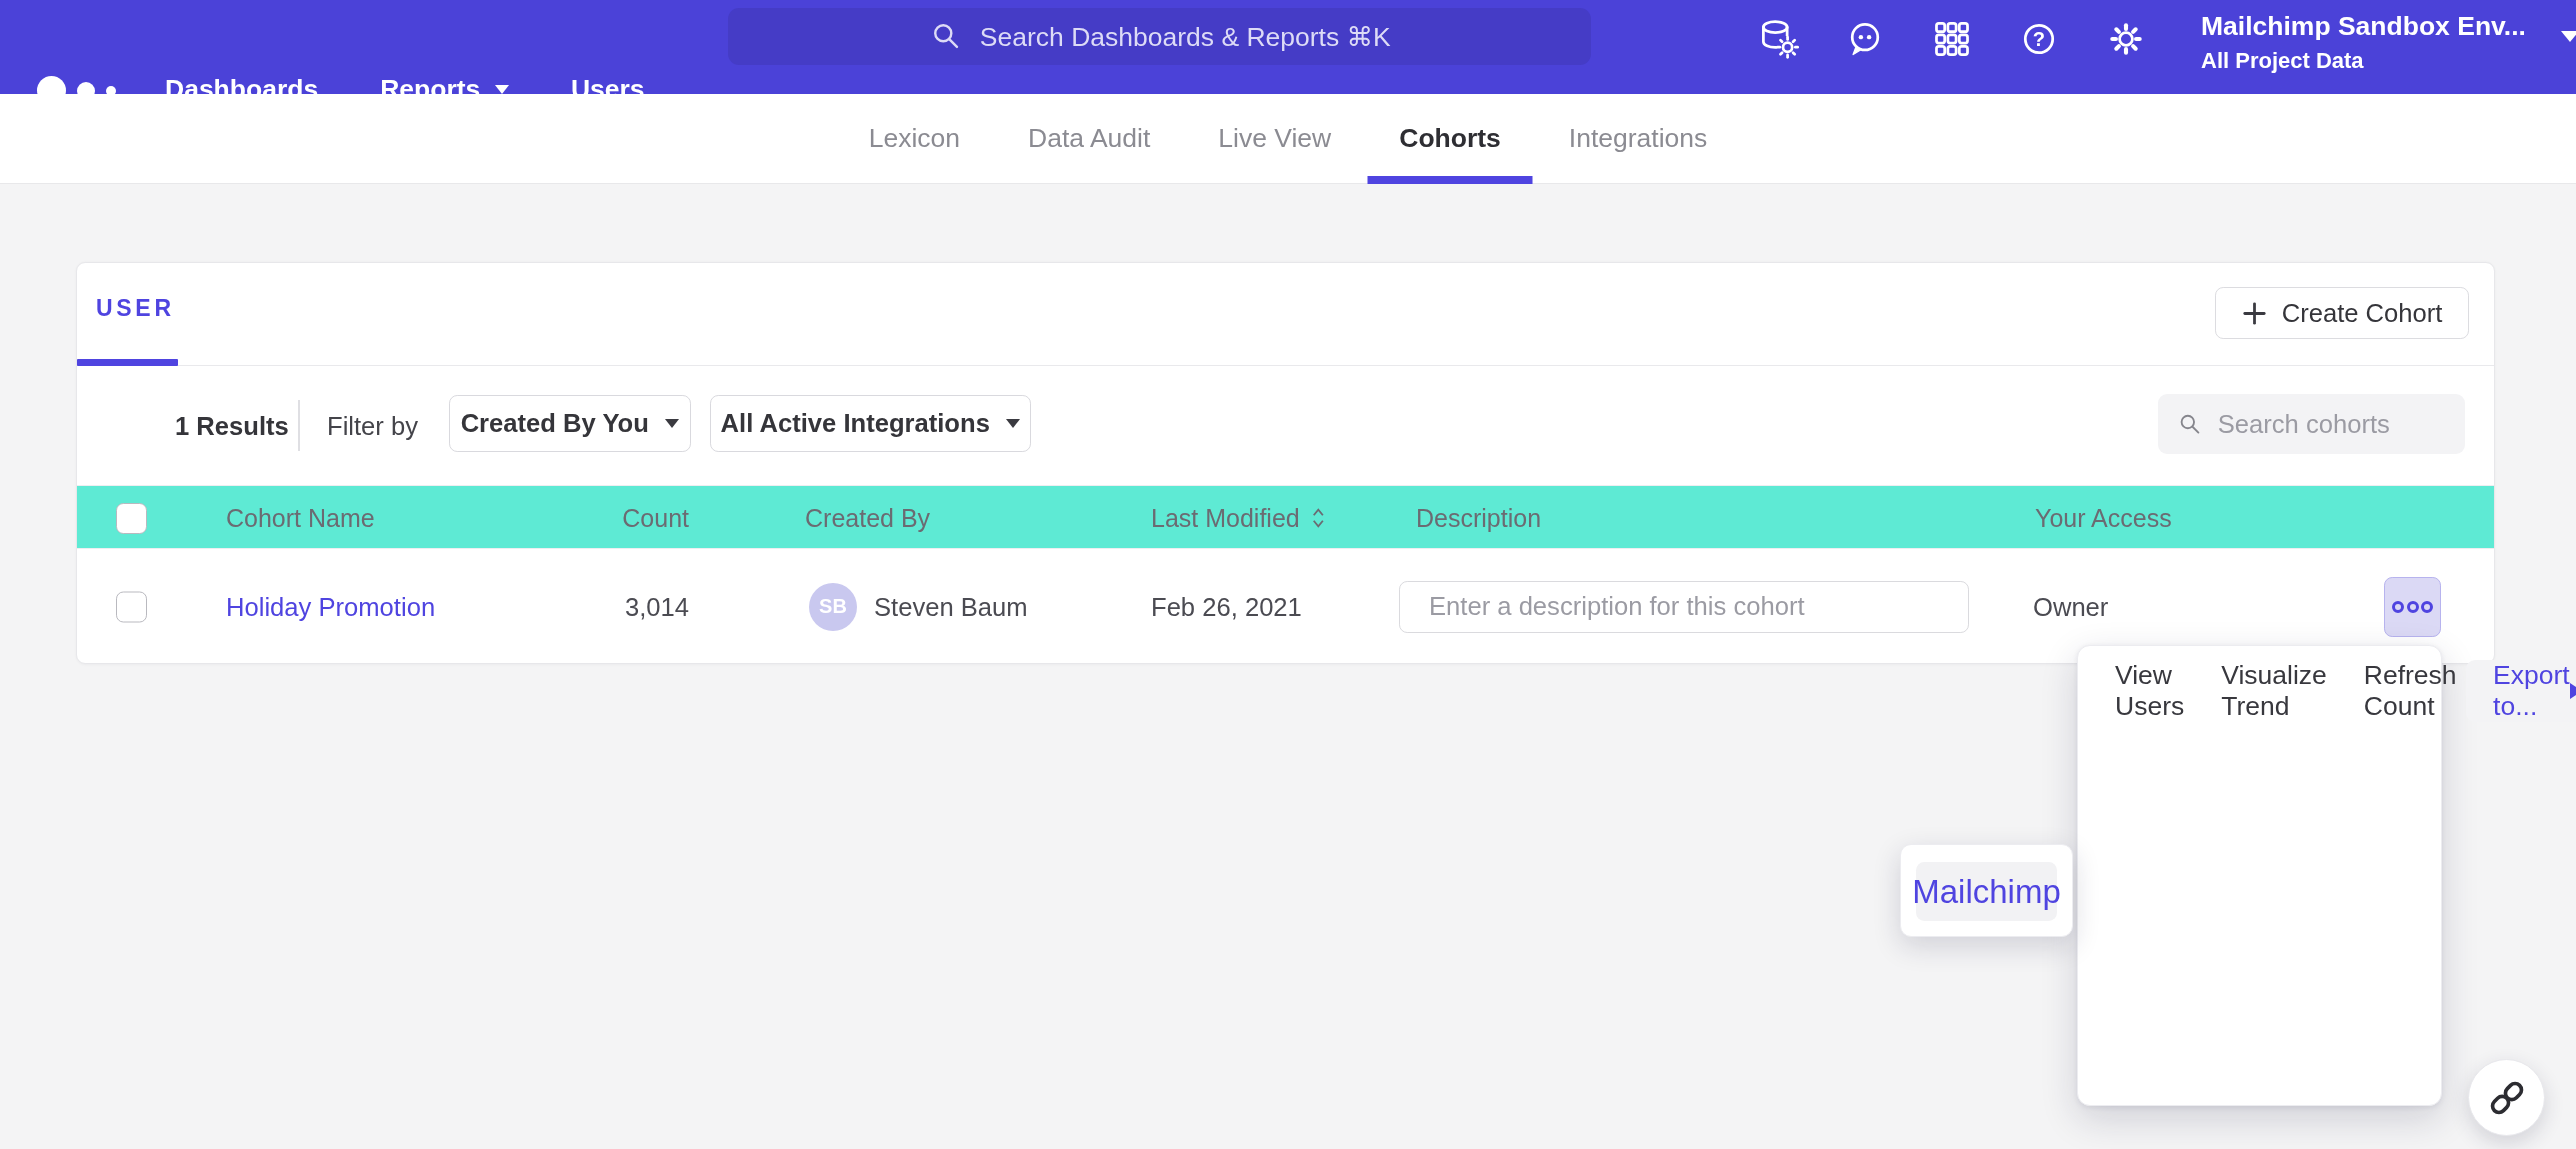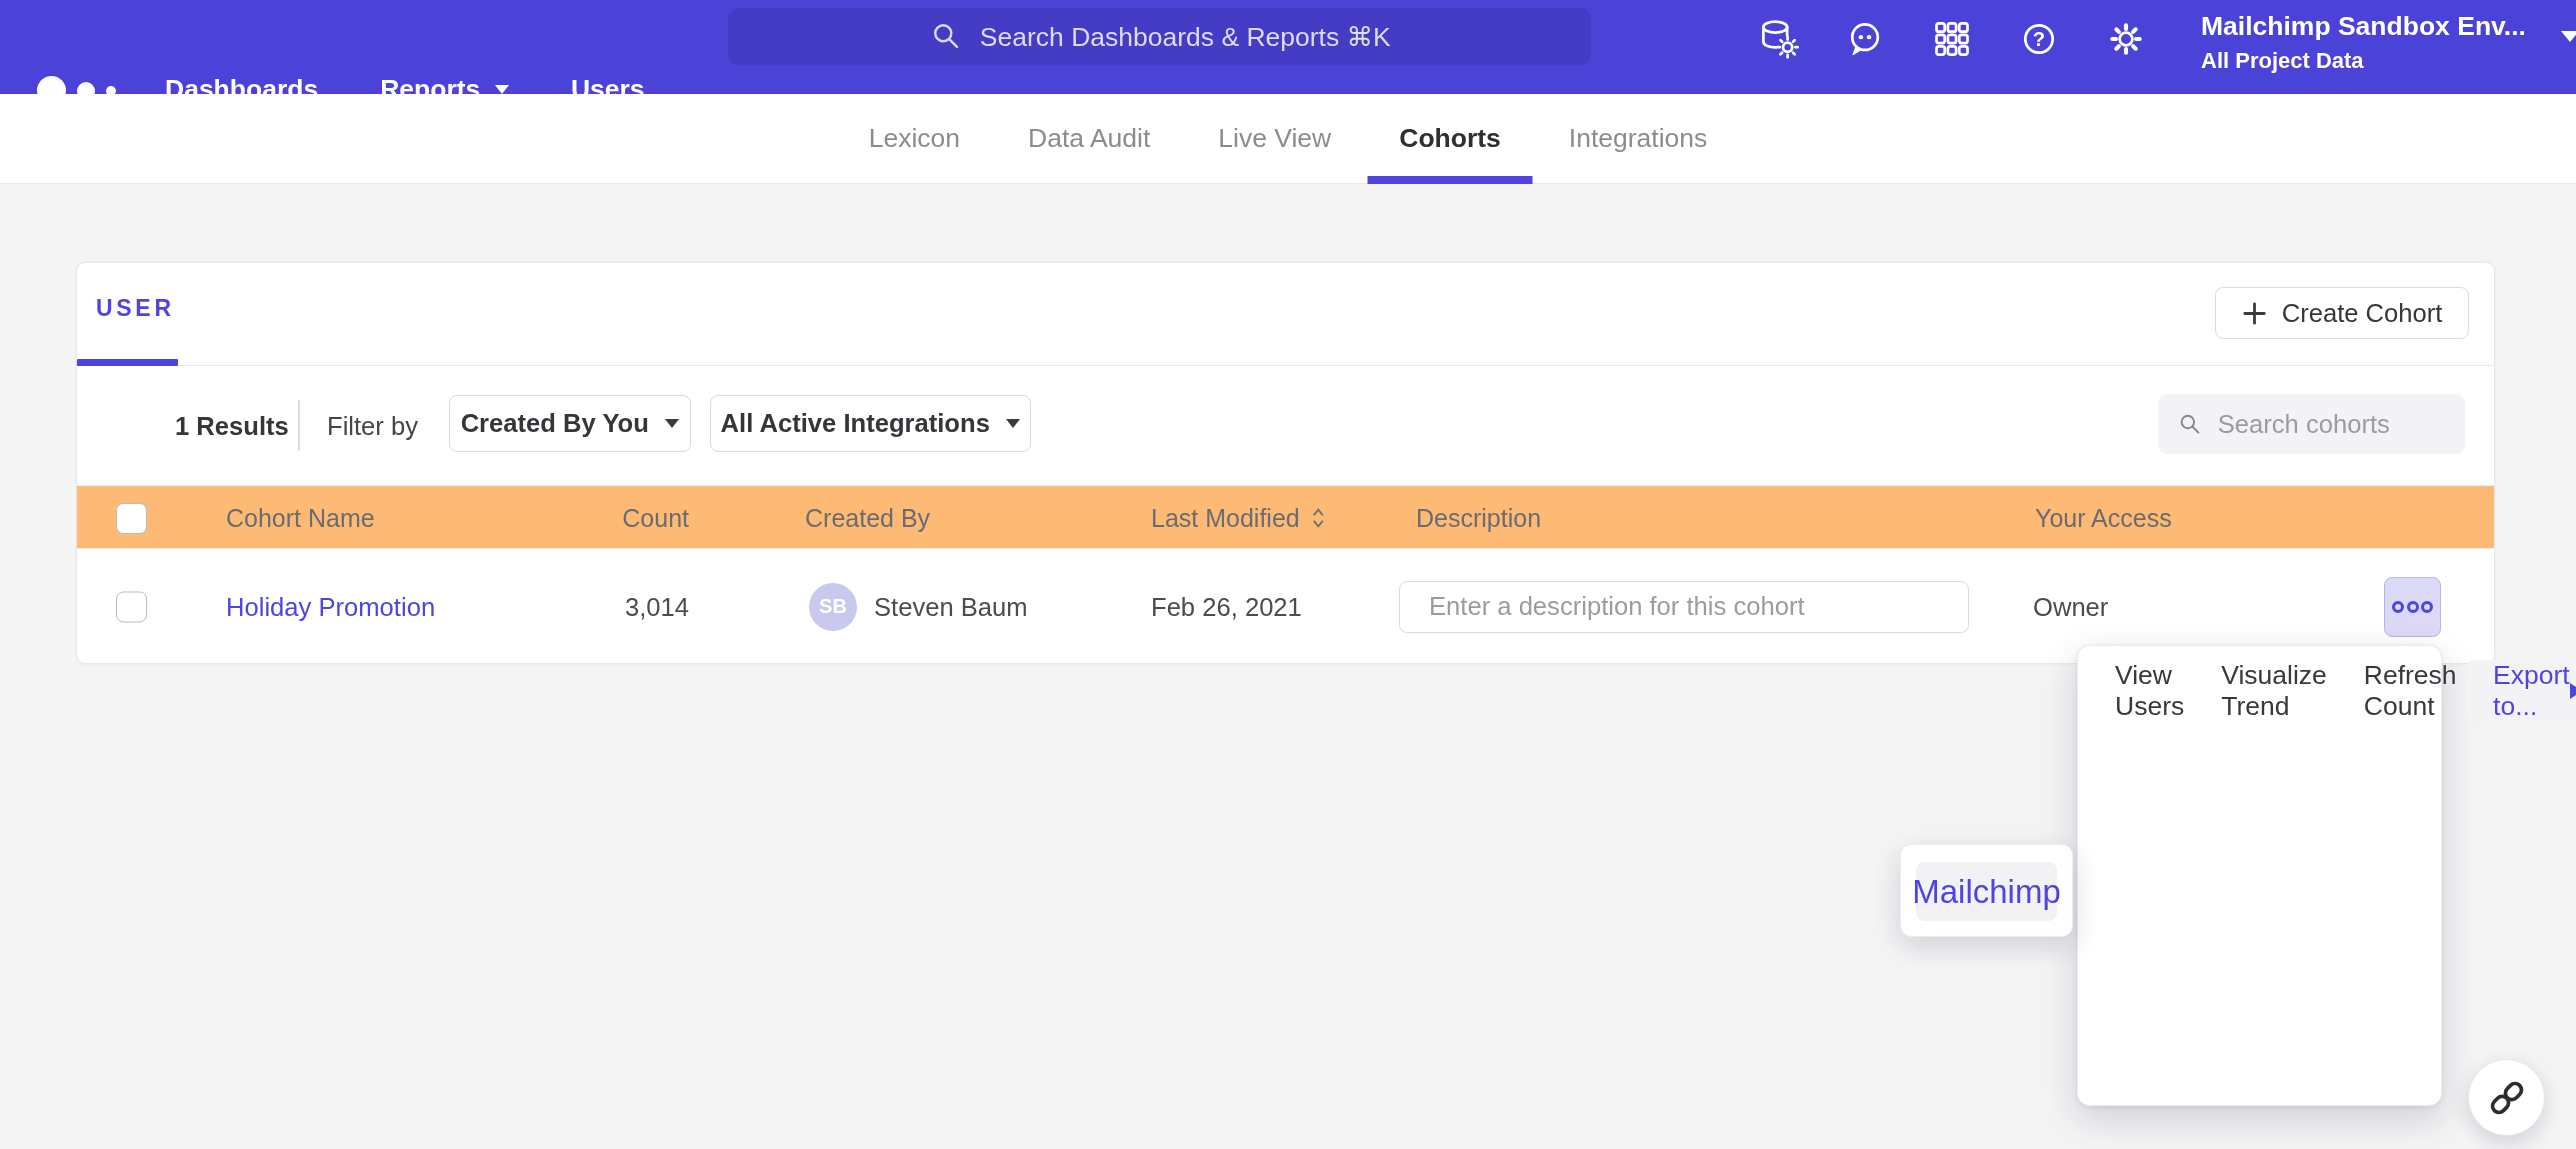--- a/index.html
+++ b/index.html
@@ -54,21 +54,21 @@
         display:flex; align-items:center; justify-content:center; gap:16.5px; cursor:pointer; font-size:25.6px; font-weight:600; color:#35353a; }
   .dd1 { left:372px; width:242px; }
   .dd2 { left:633px; width:321px; }
   .caret-down-dark { width:0; height:0; border-left:7.3px solid transparent; border-right:7.3px solid transparent; border-top:9.1px solid #3a3a40; }
   .cohort-search { position:absolute; left:2081px; top:28px; width:307px; height:60px; background:#f3f3f5; border-radius:9.1px;
                    display:flex; align-items:center; gap:12.8px; padding:0 18.3px; }
   .cohort-search input { border:none; outline:none; background:transparent; font-size:25.6px; width:229px; color:#3a3a40; font-family:inherit; }
   .cohort-search input::placeholder { color:#9b9ba3; }
 
   
-  .thead { position:absolute; left:0; right:0; top:222px; height:64px; background:#fdba74;
+  .thead { position:absolute; left:0; right:0; top:222px; height:64px; background:#5eead4;
            border-top:0.9px solid #eeeef1; border-bottom:0.9px solid #eeeef1; font-size:25px; color:#6b6b72; }
   .thead > div { position:absolute; top:0; height:64px; display:flex; align-items:center; }
   .checkbox { width:31px; height:31px; background:#ffffff; border:1.8px solid #b9b9bf; border-radius:7.3px; cursor:pointer; }
   .cb-head { left:39px; top:16.5px !important; height:auto !important; }
   .col-name { left:149px; }
   .col-count { left:326px; width:286px; justify-content:flex-end; }
   .col-created { left:728px; }
   .col-modified { left:1074px; gap:11px; cursor:pointer; }
   .col-desc { left:1339px; }
   .col-access { left:1958px; }

